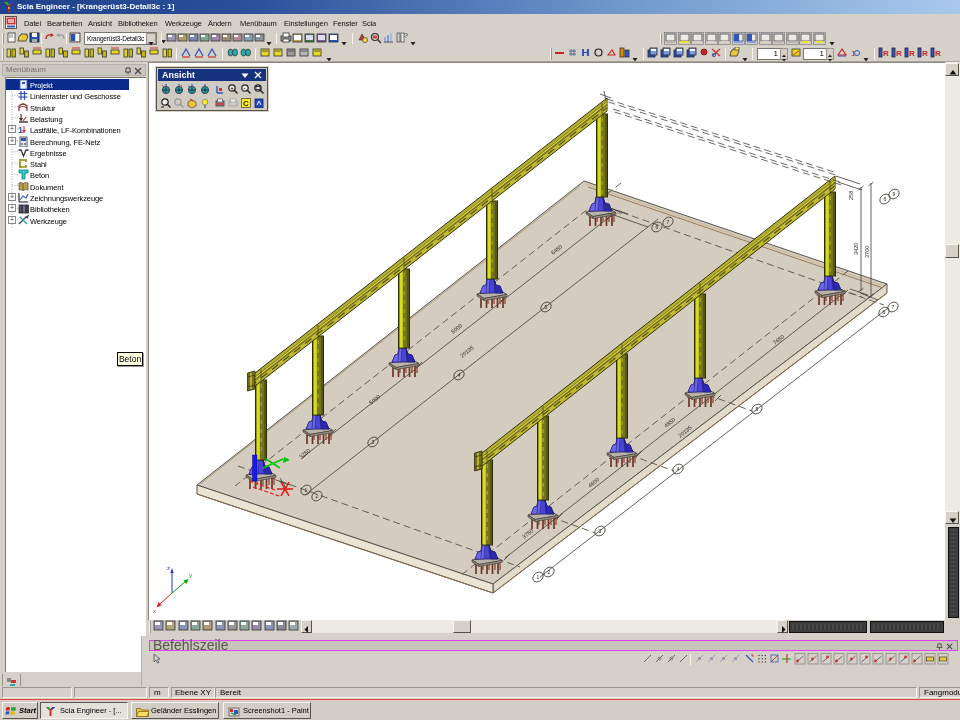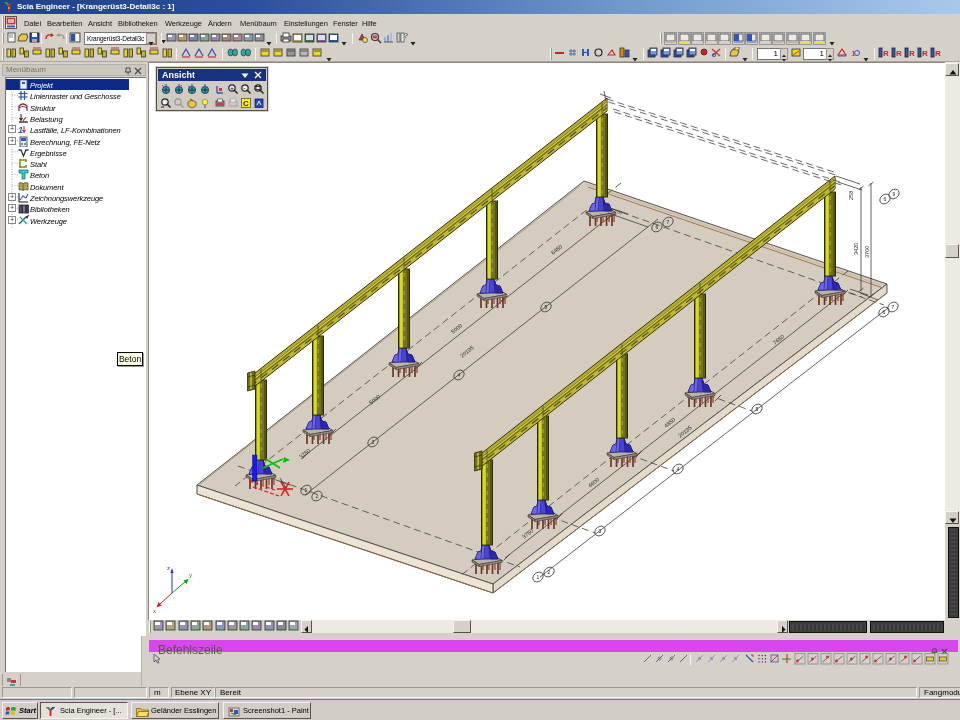--- a/index.html
+++ b/index.html
@@ -11,29 +11,29 @@
   color:#fff; font-size:8px; font-weight:bold; }
 #menubar { left:0; top:14px; width:960px; height:17px; background:#d5d1c9; font-size:7.5px; color:#111; }
 .mitem { position:absolute; top:5px; letter-spacing:-0.1px; }
 #tb1 { left:0; top:31px; width:960px; height:15px; background:#d5d1c9; }
 #tb2 { left:0; top:46px; width:960px; height:16px; background:#d5d1c9; border-bottom:1px solid #aba79f; }
 .sep { position:absolute; width:1px; background:#9a968e; border-right:1px solid #f8f5ee; }
 .grip { position:absolute; width:1px; border-left:1px solid #f8f5ee; border-right:1px solid #9a968e; }
 #lpanel { left:0; top:62px; width:148px; height:624px; background:#d5d1c9; }
 #lphead { position:absolute; left:2px; top:2px; width:144px; height:12px; background:#cbc7bf; border:1px solid #b5b1a9; color:#76726a; font-size:8px; line-height:10px; padding-left:3px; }
 #tree { position:absolute; left:5px; top:15px; width:141px; height:595px; background:#fff; border-top:1px solid #7a766e; border-left:1px solid #7a766e; font-size:7.5px; color:#000; }
-.trow { position:absolute; left:0; width:123px; height:11px;font-style:italic; }
+.trow { position:absolute; left:0; width:123px; height:11px; }
 .trow .lbl { position:absolute; left:24px; top:2px; white-space:nowrap; letter-spacing:-0.1px; }
 .hl { background:#0a2a8c; color:#fff; }
 #viewport { left:148px; top:62px; width:797px; height:558px; background:#fff; border-top:1px solid #8a867e; border-left:1px solid #8a867e; }
 #vsb { left:945px; top:62px; width:15px; height:462px; background:#eceae3; }
 .sbtn { position:absolute; background:#d5d1c9; border:1px solid; border-color:#f8f5ee #55524a #55524a #f8f5ee; }
 #vbottom { left:148px; top:620px; width:797px; height:14px; background:#d5d1c9; }
 #bef { left:141px; top:636px; width:819px; height:50px; background:#d5d1c9; border-left:1px solid #b5b1a9; }
-#befhead { position:absolute; left:7px; top:4px; width:809px; height:11px; background:#c9c5bd; border:6px solid #d946ef; color:#5a564e; font-size:12px; line-height:9px; padding-left:3px; }
+#befhead { position:absolute; left:7px; top:4px; width:809px; height:11px; background:#c9c5bd; border:1px solid #d946ef; color:#5a564e; font-size:14px; line-height:9px; padding-left:3px; }
 #befinput { position:absolute; left:9px; top:31px; width:807px; height:16px; background:#fff; border:1px solid #7a766e; font-size:8.5px; line-height:14px; padding-left:3px; color:#000; }
 #statusbar { left:0; top:686px; width:960px; height:13px; background:#d5d1c9; font-size:8px; color:#000; }
 .scell { position:absolute; top:1px; height:11px; border:1px solid; border-color:#9a968e #f8f5ee #f8f5ee #9a968e; line-height:10px; padding-left:4px; }
 #taskbar { left:0; top:699px; width:960px; height:21px; background:#d2cec6; border-top:1px solid #ef4444; font-size:7.5px; }
 .tbtn { position:absolute; top:2px; height:17px; border:1px solid; border-color:#f8f5ee #5a564e #5a564e #f8f5ee; background:#d2cec6; line-height:15px; padding-left:19px; white-space:nowrap; overflow:hidden; }
 .tbtn.pressed { border-color:#5a564e #f8f5ee #f8f5ee #5a564e; background:#e4e1da; }
 #ansicht { left:156px; top:67px; width:112px; height:44px; background:#d0ccc4; border:1px solid #55524a; outline:1px solid #d5d1c9; }
 #anstitle { position:absolute; left:1px; top:1px; width:108px; height:12px; background:#16317d; color:#fff; font-size:9px; font-weight:bold; line-height:12px; padding-left:4px; }
 #beton-tip { left:117px; top:352px; width:26px; height:14px; background:#ffffe1; border:1px solid #000; box-shadow:1px 1px 0 #999; font-size:8.5px; line-height:12px; text-align:center; color:#000; }
 .dark { position:absolute; background:#3e3e3e; border:1px solid #101010; }
@@ -62,21 +62,21 @@
 </svg>
       <div class="mitem" style="left:24px">Datei</div>
       <div class="mitem" style="left:47px">Bearbeiten</div>
       <div class="mitem" style="left:88px">Ansicht</div>
       <div class="mitem" style="left:118px">Bibliotheken</div>
       <div class="mitem" style="left:165px">Werkzeuge</div>
       <div class="mitem" style="left:208px">Ändern</div>
       <div class="mitem" style="left:240px">Menübaum</div>
       <div class="mitem" style="left:284px">Einstellungen</div>
       <div class="mitem" style="left:333px">Fenster</div>
-      <div class="mitem" style="left:362px">Hilfe</div>
+      <div class="mitem" style="left:362px">Scia</div>
     </div>
 <div id="tb1" class="abs">
       <div class="grip" style="left:2px;top:2px;height:11px"></div>
       <svg class="abs" style="left:6px;top:1px" width="12" height="12" viewBox="0 0 12 12">
         <rect x="2" y="1" width="7" height="9" fill="#fff" stroke="#333" stroke-width="0.8"></rect>
         <line x1="3" y1="3" x2="7" y2="3" stroke="#888" stroke-width="1"></line>
         <line x1="3" y1="5" x2="7" y2="5" stroke="#888" stroke-width="1"></line>
       </svg>
       <svg class="abs" style="left:17px;top:1px" width="12" height="12" viewBox="0 0 12 12">
         <path d="M1,9 L2,4 L4,3 L4,2 L10,2 L10,4 L11,4 L9,9 Z" fill="#e8c83a" stroke="#333" stroke-width="0.8"></path>

